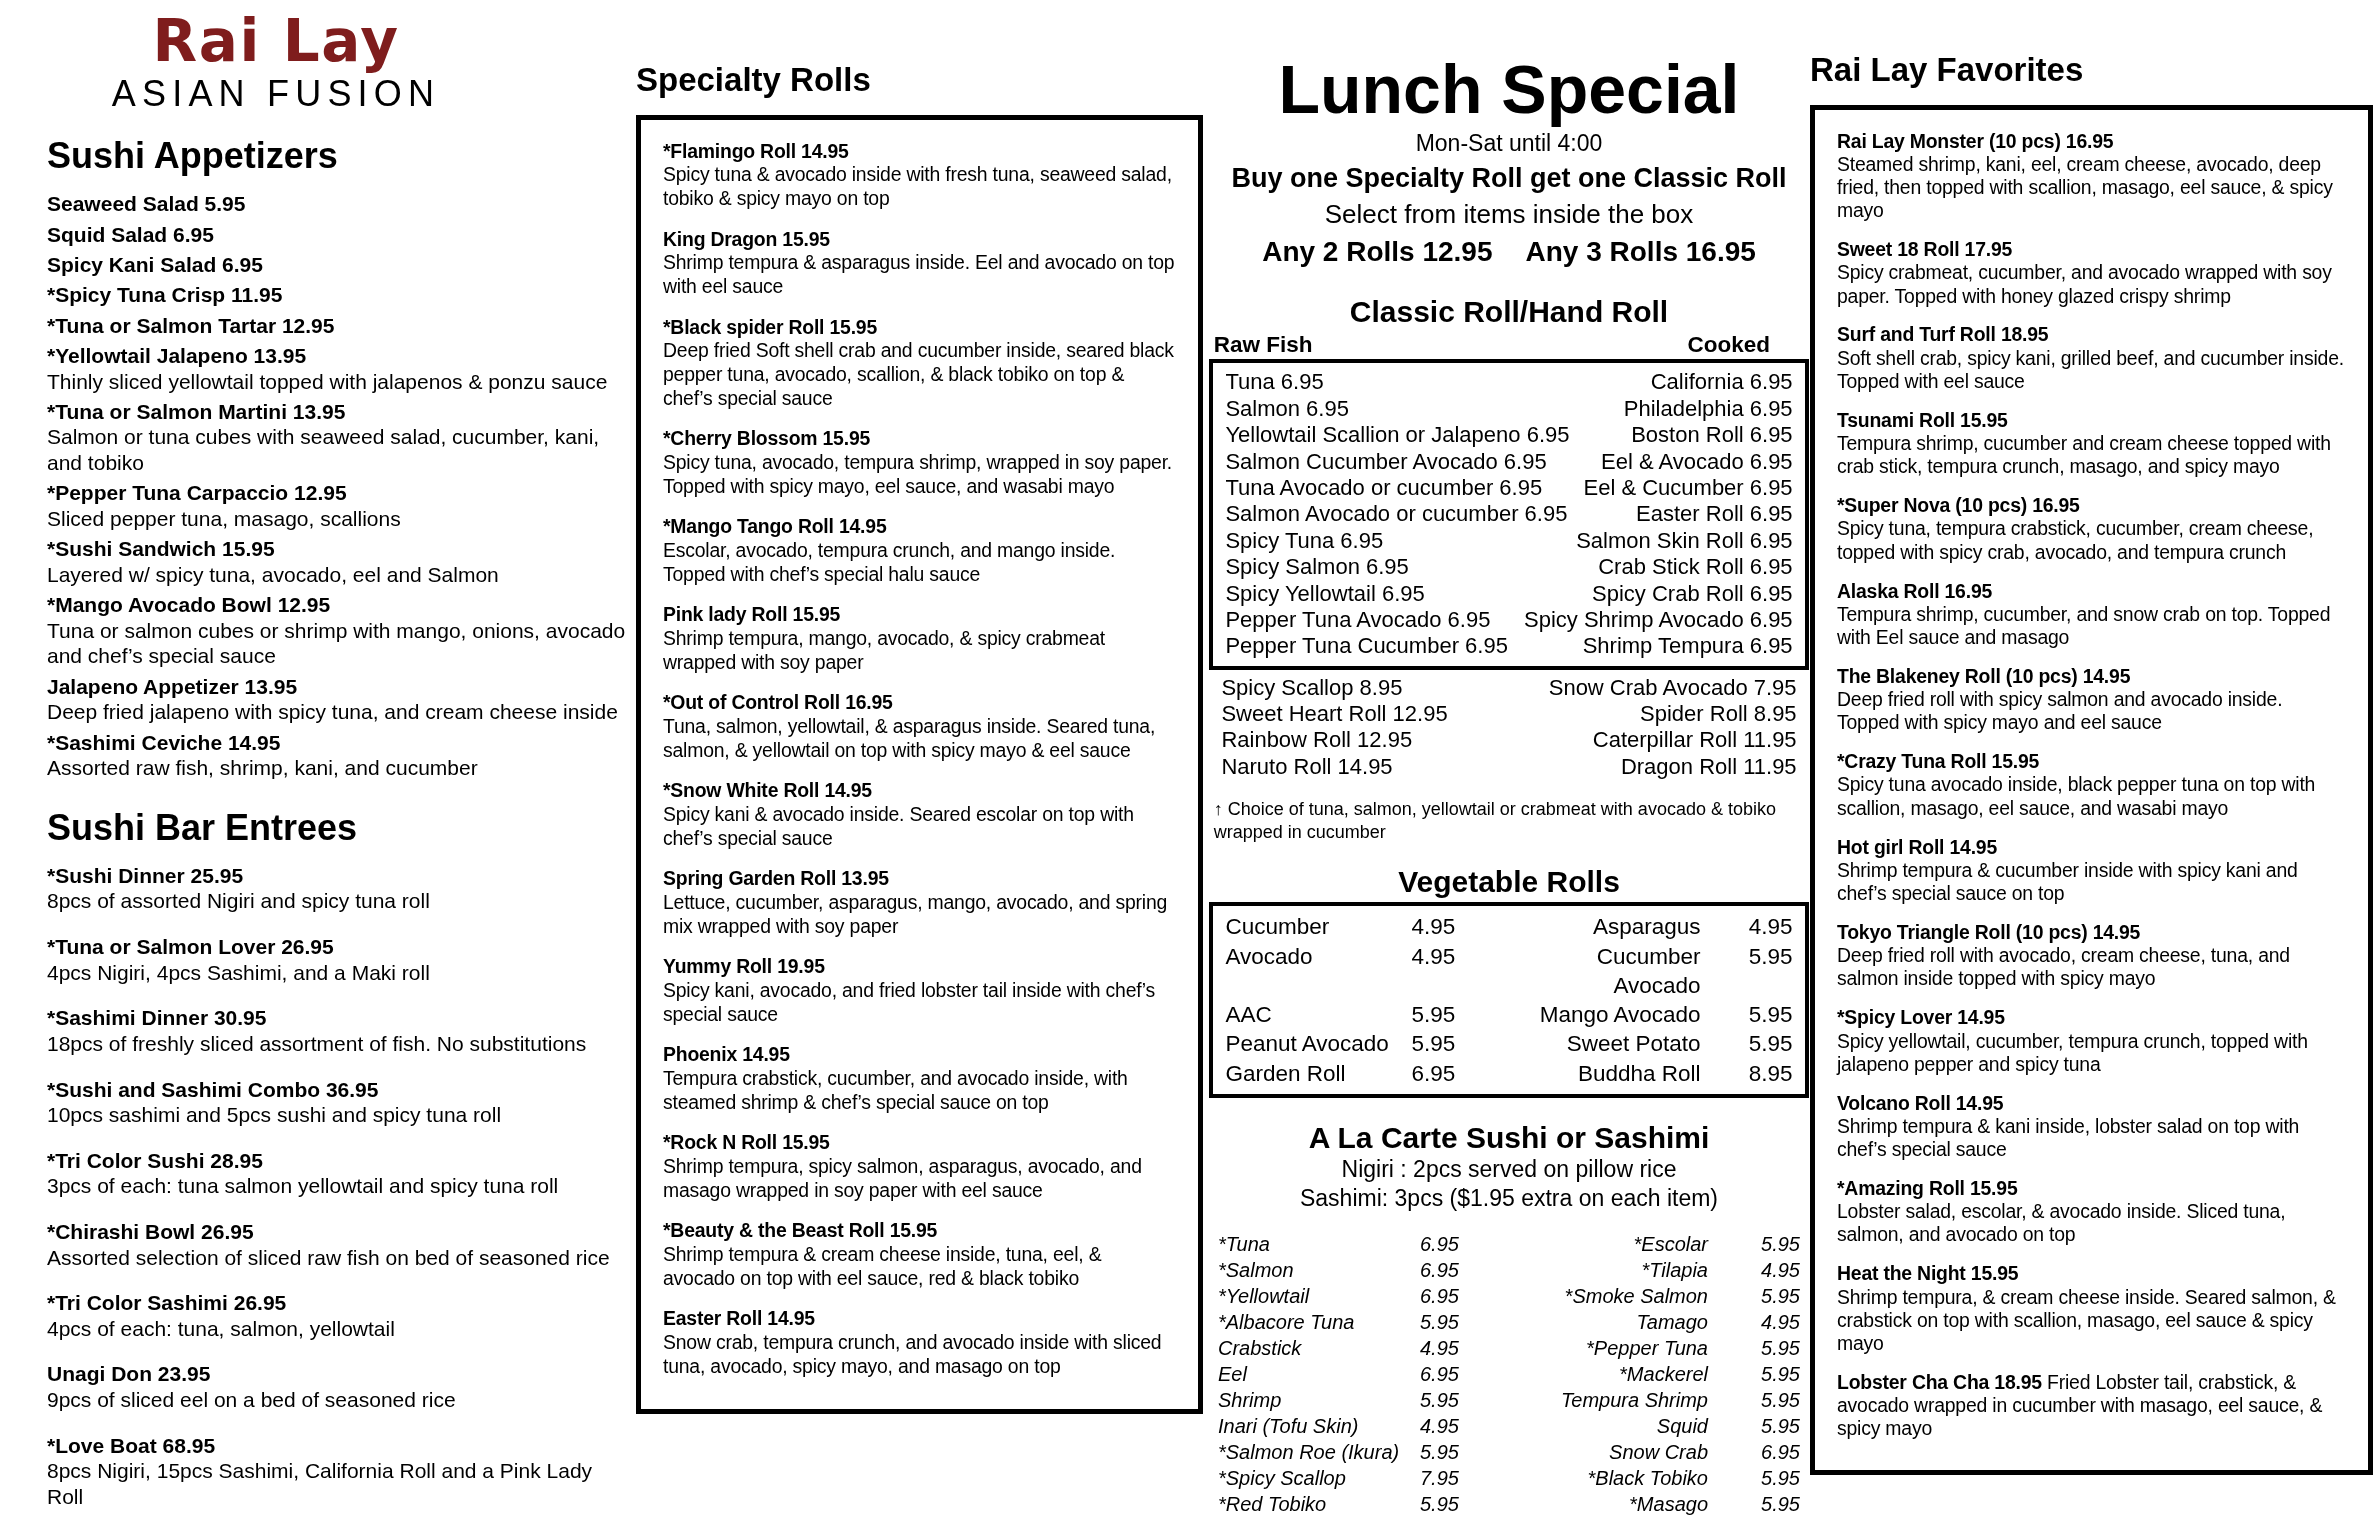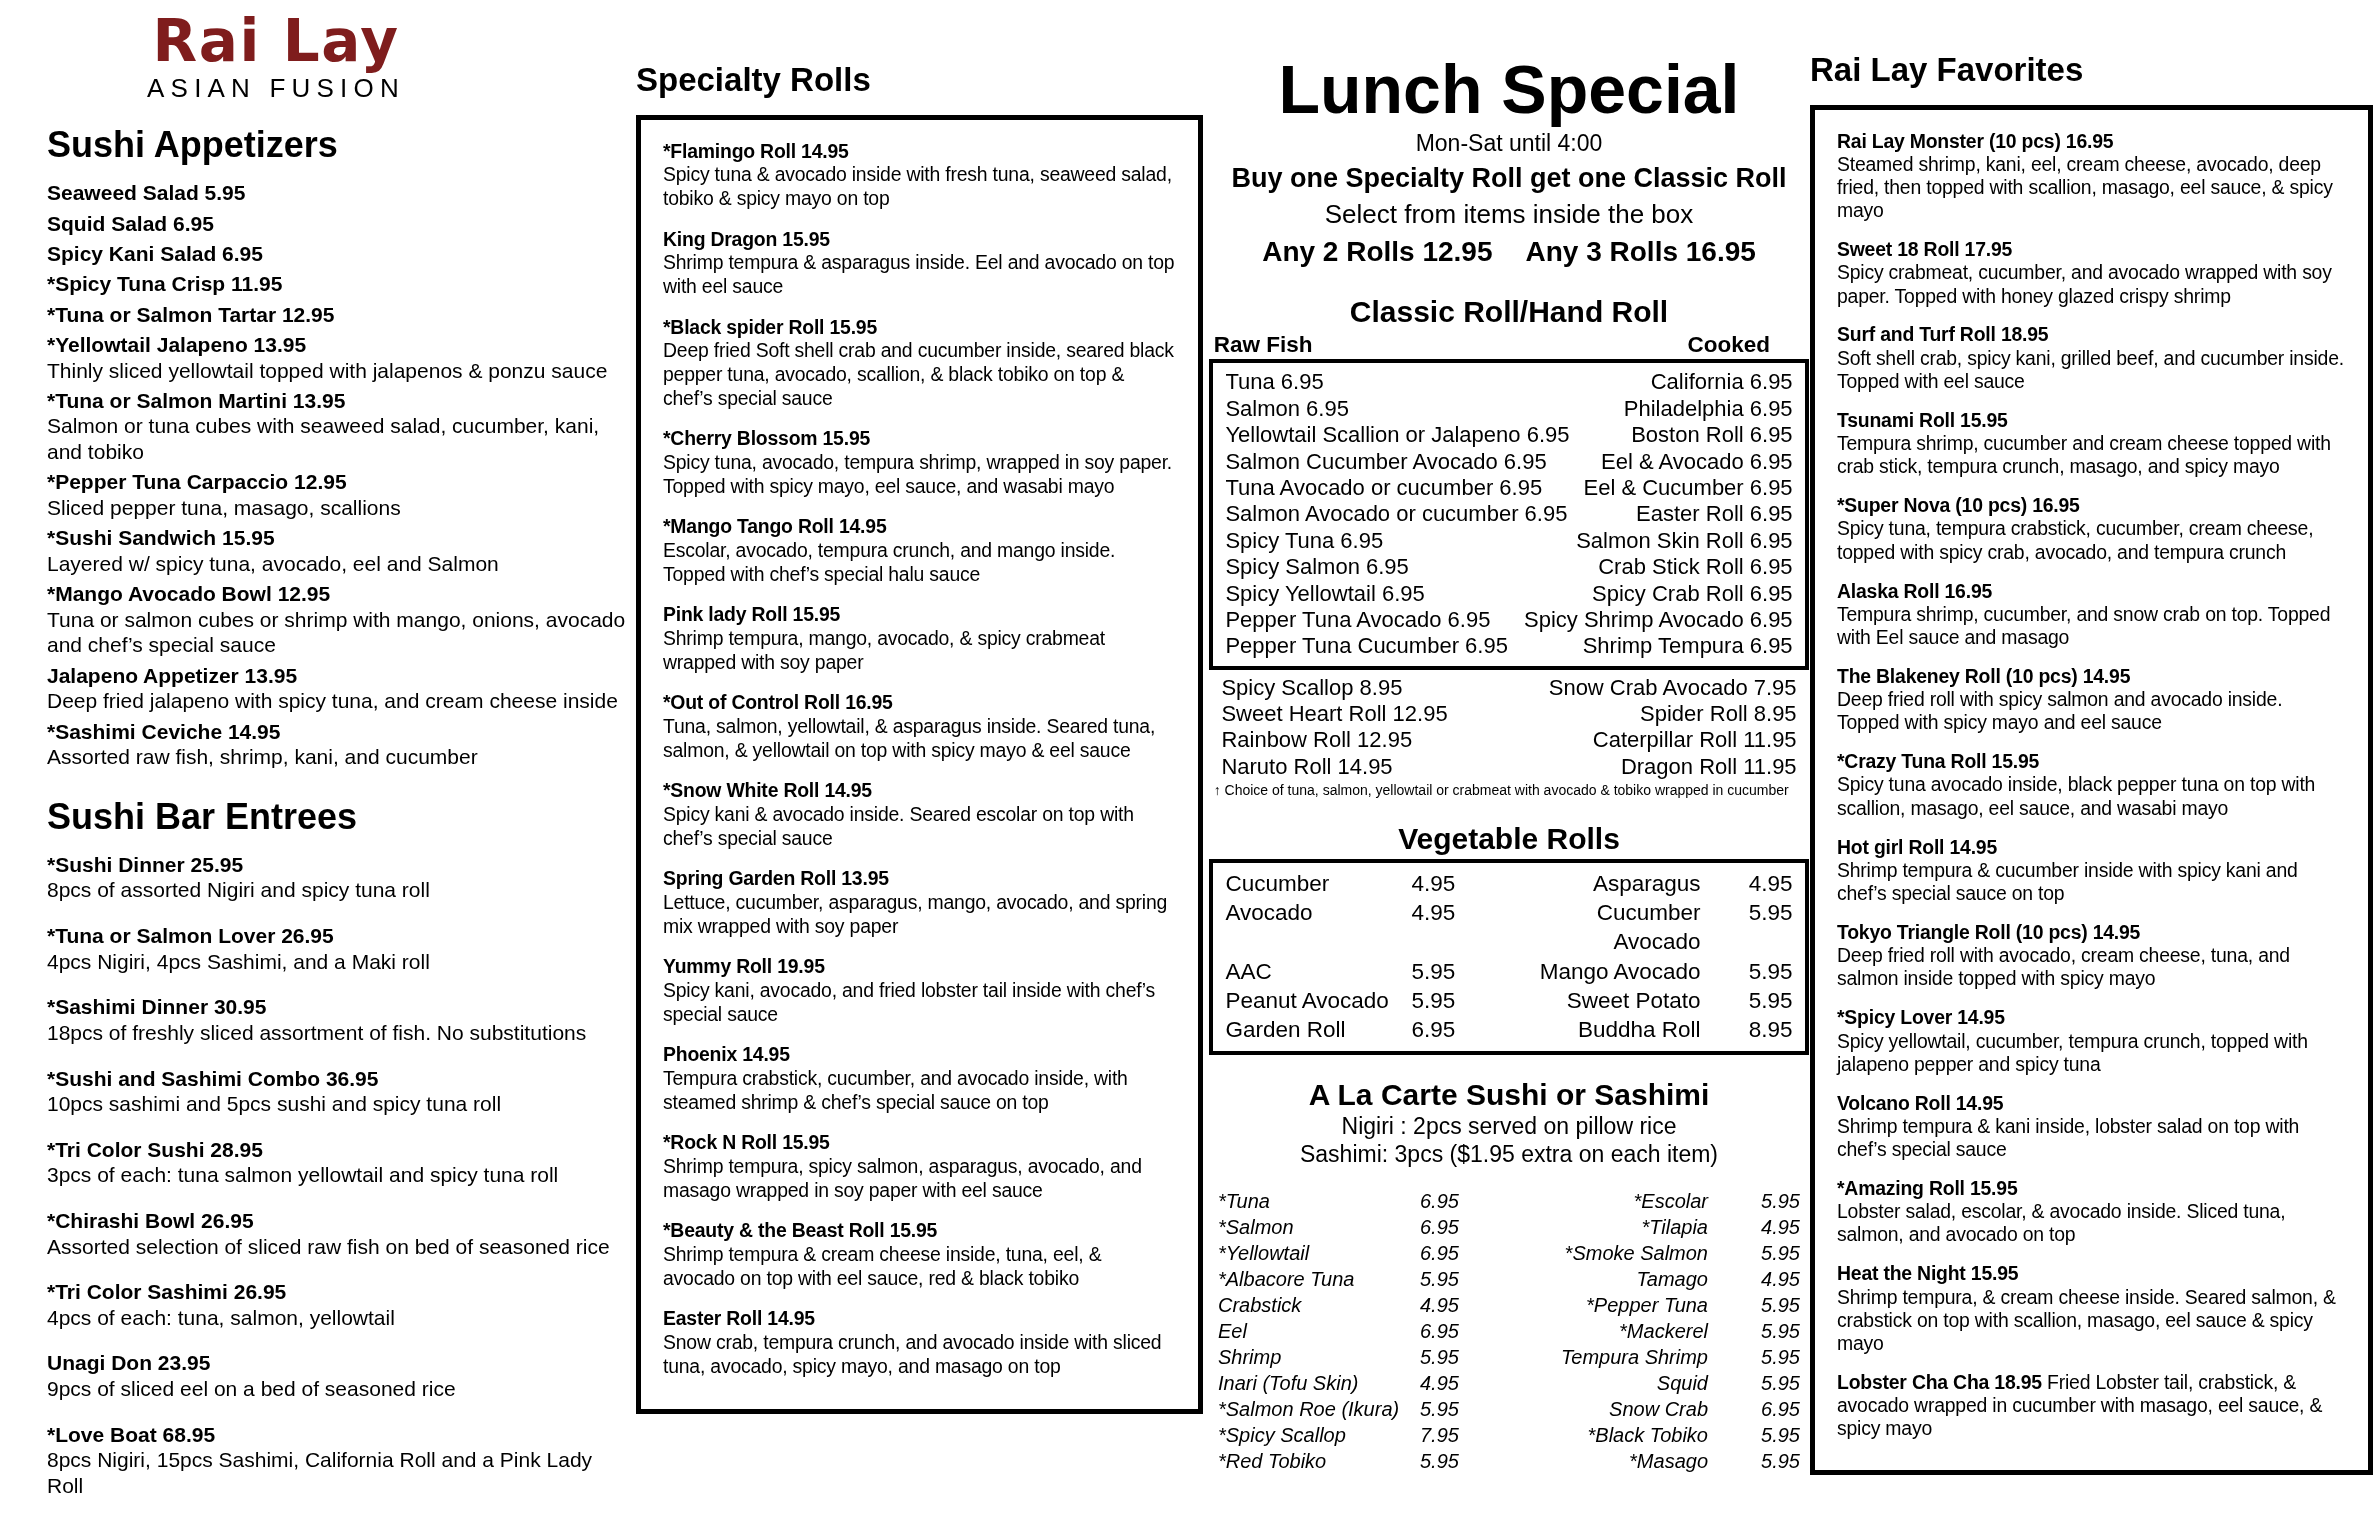--- a/index.html
+++ b/index.html
@@ -8,21 +8,21 @@
   .col{position:absolute;}
   #col1{left:47px;top:11px;width:584px;}
   #col2{left:636px;top:61px;width:567px;}
   #col3{left:1209px;top:54px;width:600px;}
   #col4{left:1810px;top:51px;width:563px;}
 
   
   .brand{width:458px;text-align:center;}
   .logo{font-family:"DejaVu Sans", sans-serif;font-weight:800;font-size:58px;line-height:1.05;
         letter-spacing:1.6px;color:#7f1d1d;text-align:center;}
-  .tagline{font-size:26px;letter-spacing:6.2px;font-weight:400;margin-top:1.6px;}
+  .tagline{font-size:36px;letter-spacing:6.2px;font-weight:400;margin-top:1.6px;}
 
   
   .sec-h{font-size:36px;font-weight:700;margin:20px 0 14px 0;}
   .entree-h{margin-top:26px;}
   .list{font-size:21px;line-height:1.22;}
   .mi{margin:0 0 4.7px 0;}
   .spaced .mi{margin-bottom:20px;}
   .spaced2 .mi{margin-bottom:17px;}
   .mi-n{font-weight:700;}
   .mi-p{font-weight:700;}
@@ -41,21 +41,21 @@
   .lunch-b1{font-size:27px;font-weight:700;text-align:center;margin-top:6.2px;}
   .lunch-s2{font-size:26px;text-align:center;margin-top:4.7px;}
   .lunch-b2{font-size:28px;font-weight:700;text-align:center;margin-top:6.2px;}
   .gap2{margin-left:33px;}
   .mid-h{font-size:30px;font-weight:700;text-align:center;margin:26.4px 0 3.1px 0;}
   .rfc-row{display:flex;justify-content:space-between;font-weight:700;font-size:22.5px;
            padding:0 39px 1.6px 4.7px;}
   .cbox{border:4.7px solid #000;padding:6.2px 12.4px;}
   .crow{display:flex;justify-content:space-between;font-size:22px;line-height:1.2;}
   .cbelow{padding:4.7px 12.4px 0 12.4px;}
-  .note{font-size:14px;line-height:1.25;margin-top:2px;padding-left:4.7px;}
+  .note{font-size:18px;line-height:1.25;margin-top:18px;padding-left:4.7px;}
   .veg-h{margin-top:22px;}
   .veg .prow{display:flex;justify-content:space-between;font-size:22.5px;line-height:1.3;}
   .pcell{display:grid;width:48.5%;}
   .pcell-l{grid-template-columns:1fr 89px;}
   .pcell-r{grid-template-columns:1fr 78px;}
   .pcell-r .pn{text-align:right;padding-right:14px;}
   .pcell-r .pp{text-align:right;}
   .ala-h{margin-top:23px;margin-bottom:0;}
   .ala-sub{font-size:23px;text-align:center;line-height:1.25;}
   .ala{margin-top:18.6px;}

